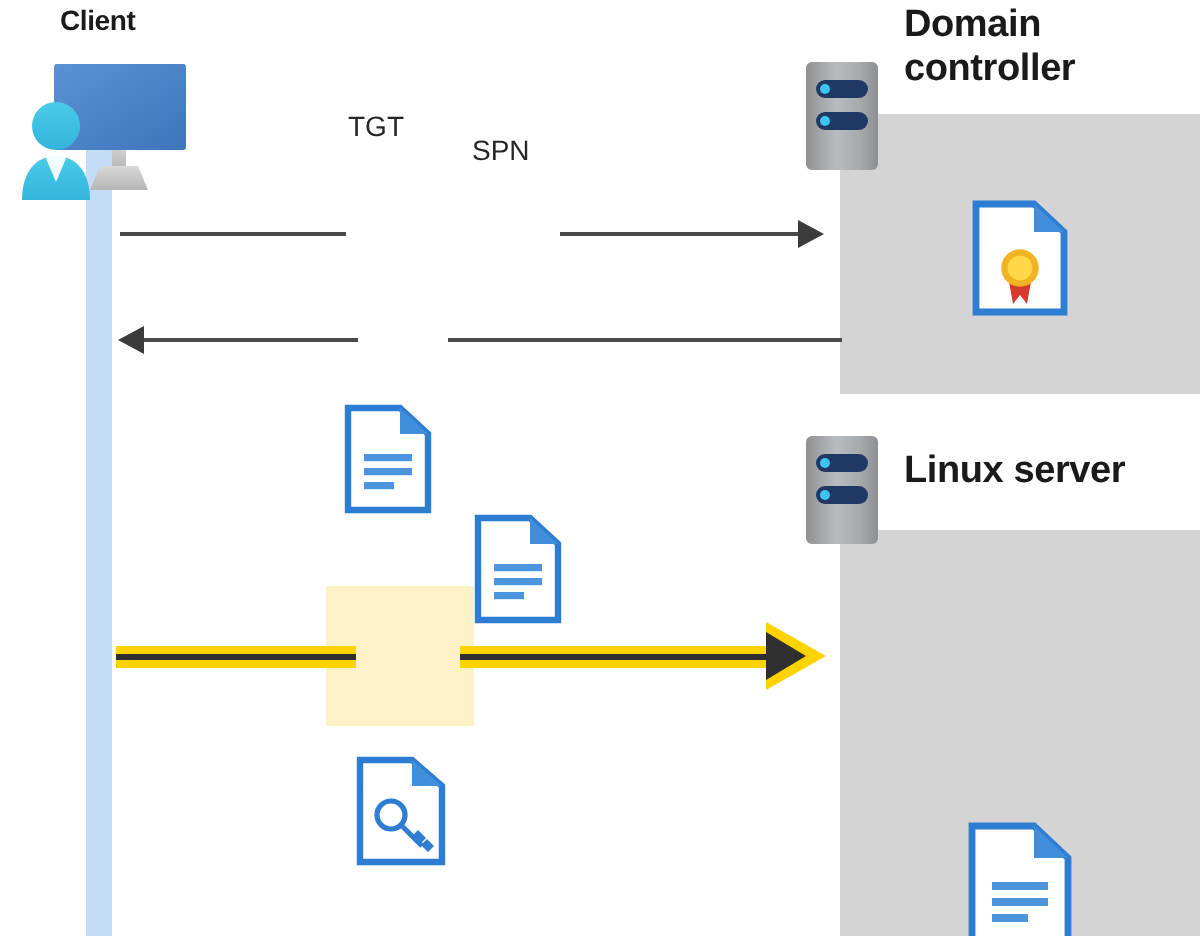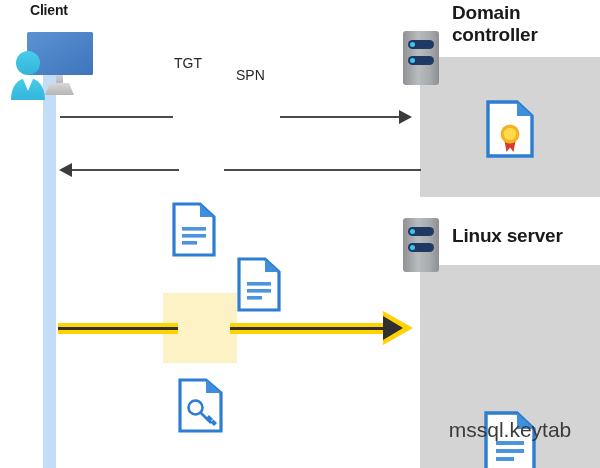--- a/index.html
+++ b/index.html
@@ -199,21 +199,20 @@
   <div class="abs doc" id="keytab-doc">
     <svg width="52" height="62" viewBox="0 0 52 62">
       <path d="M2 2 H33 L50 18 V60 H2 Z" fill="#ffffff" stroke="#2d7dd2" stroke-width="3.4"></path>
       <path d="M33 2 L50 18 H33 Z" fill="#3f8fdc"></path>
       <rect x="12" y="30" width="28" height="4" fill="#4c94dd"></rect>
       <rect x="12" y="38" width="28" height="4" fill="#4c94dd"></rect>
       <rect x="12" y="46" width="18" height="4" fill="#4c94dd"></rect>
     </svg>
   </div>
 
-  <div class="abs" id="keytab-name">mssql.keytab</div>
 
   <div class="abs doclabel" id="tgt-label">TGT</div>
   <div class="abs doclabel" id="spn-label">SPN</div>
 
   <div class="abs lineseg" id="line-a1"></div>
   <div class="abs lineseg" id="line-a2"></div>
   <div class="abs arrowhead" id="head-right-1"></div>
 
   <div class="abs doc" id="tgt-doc">
     <svg width="44" height="55" viewBox="0 0 44 55">

